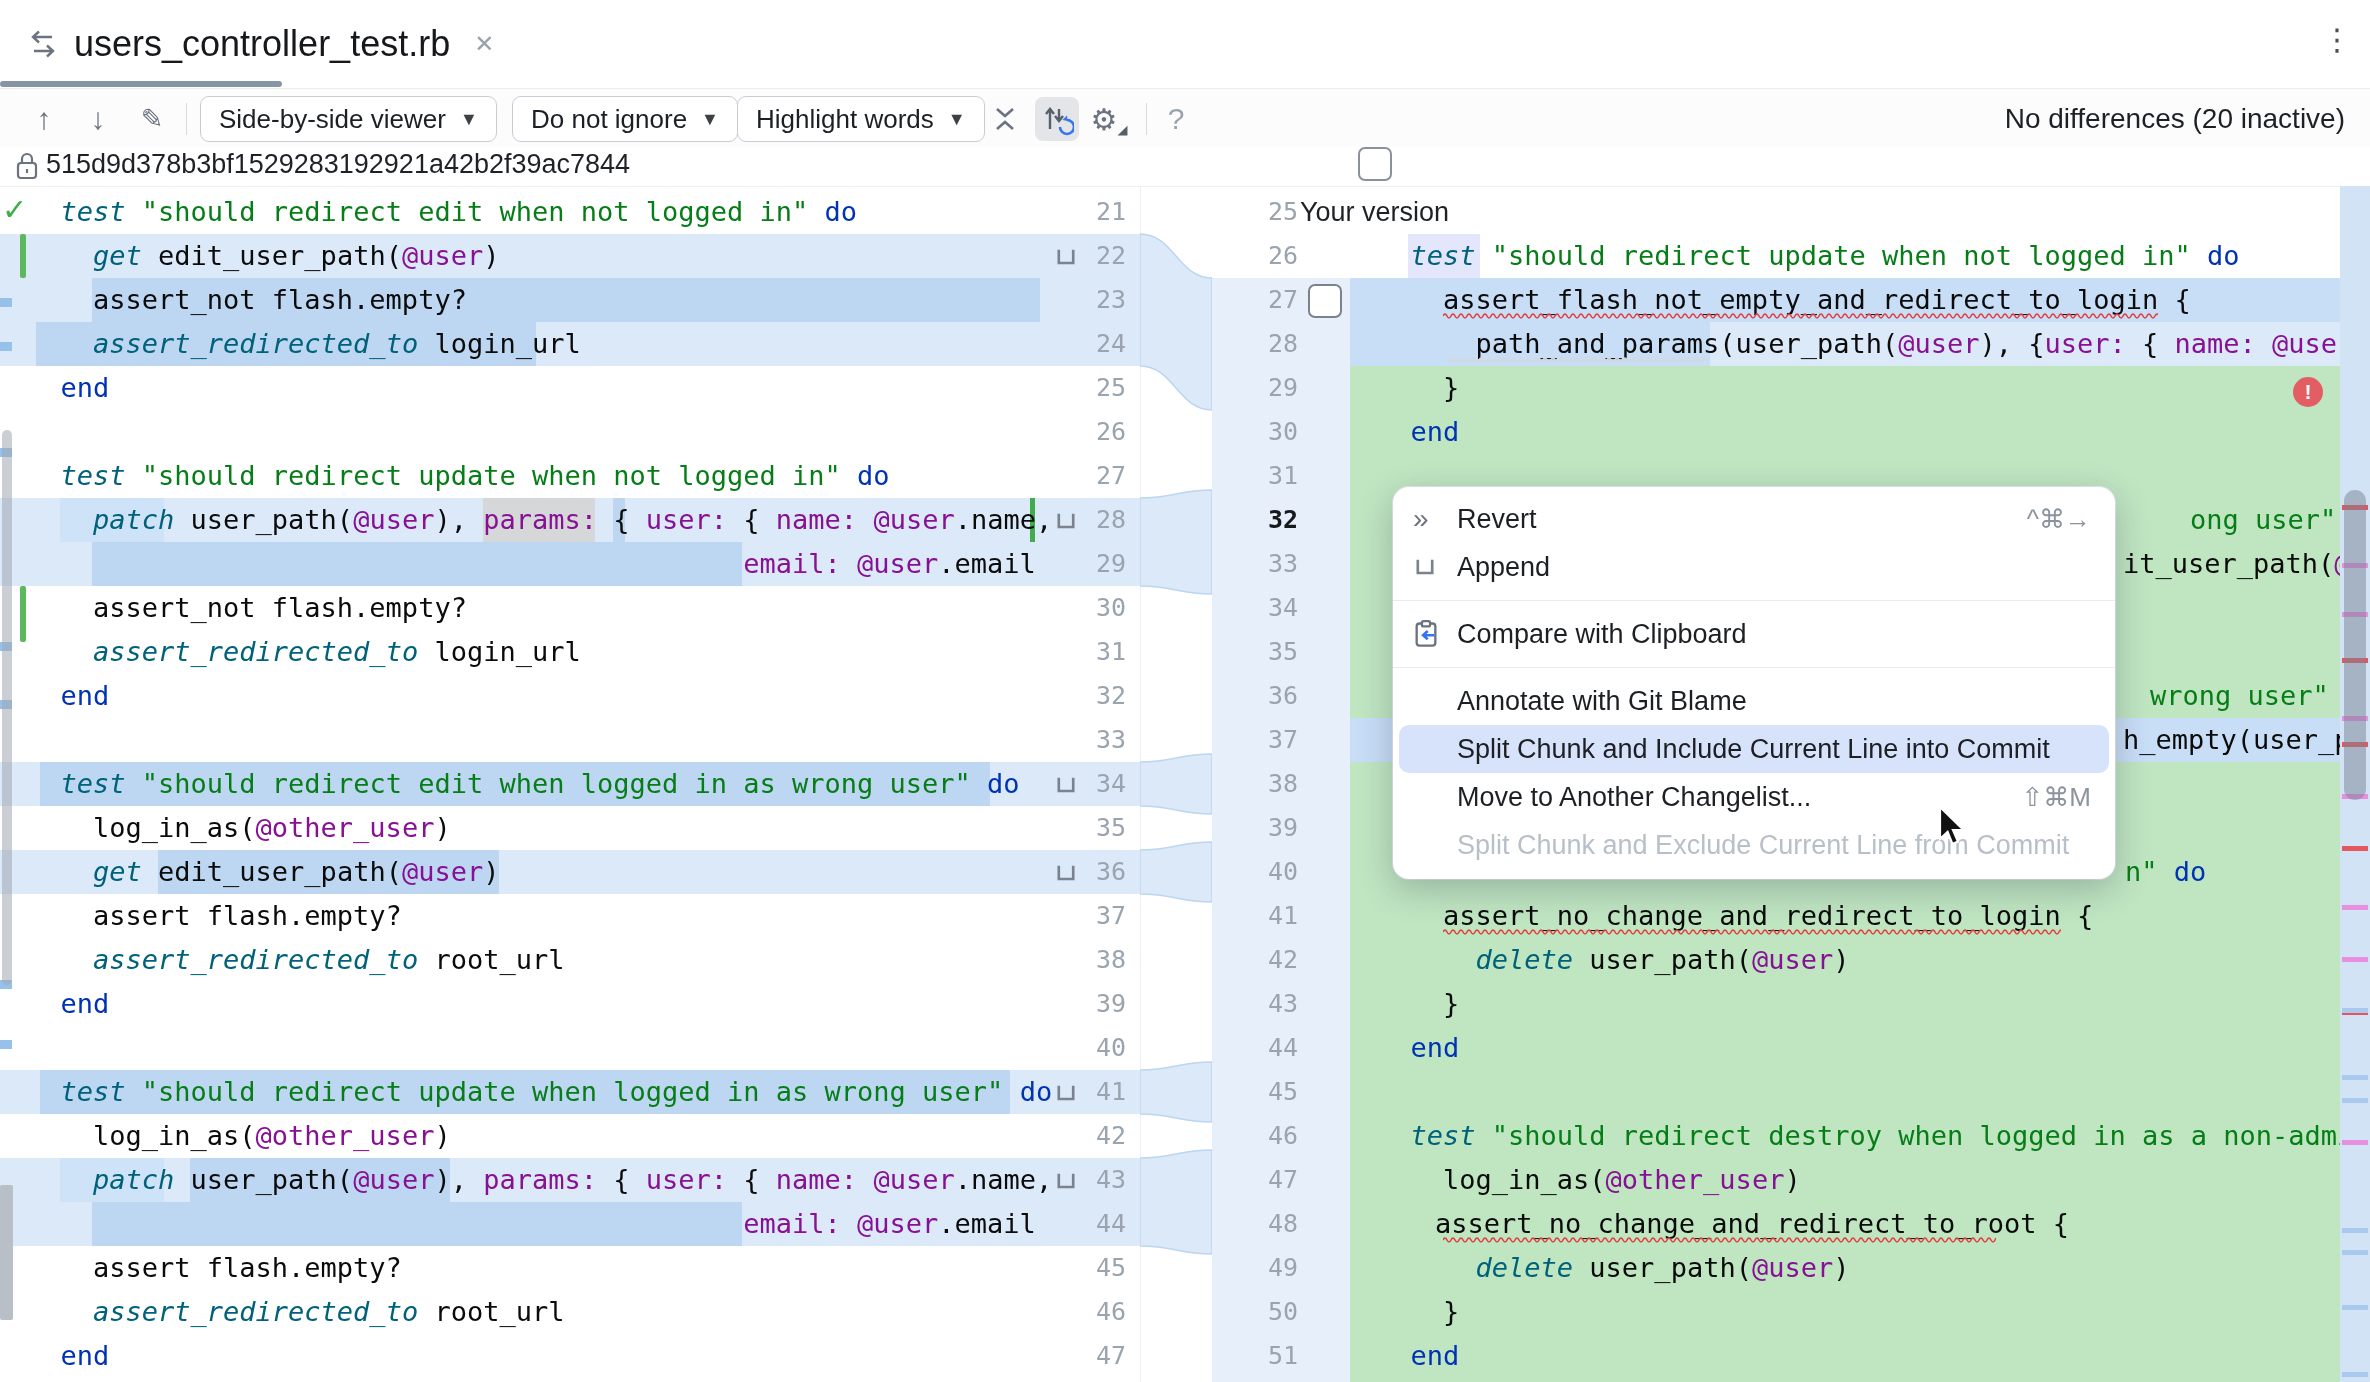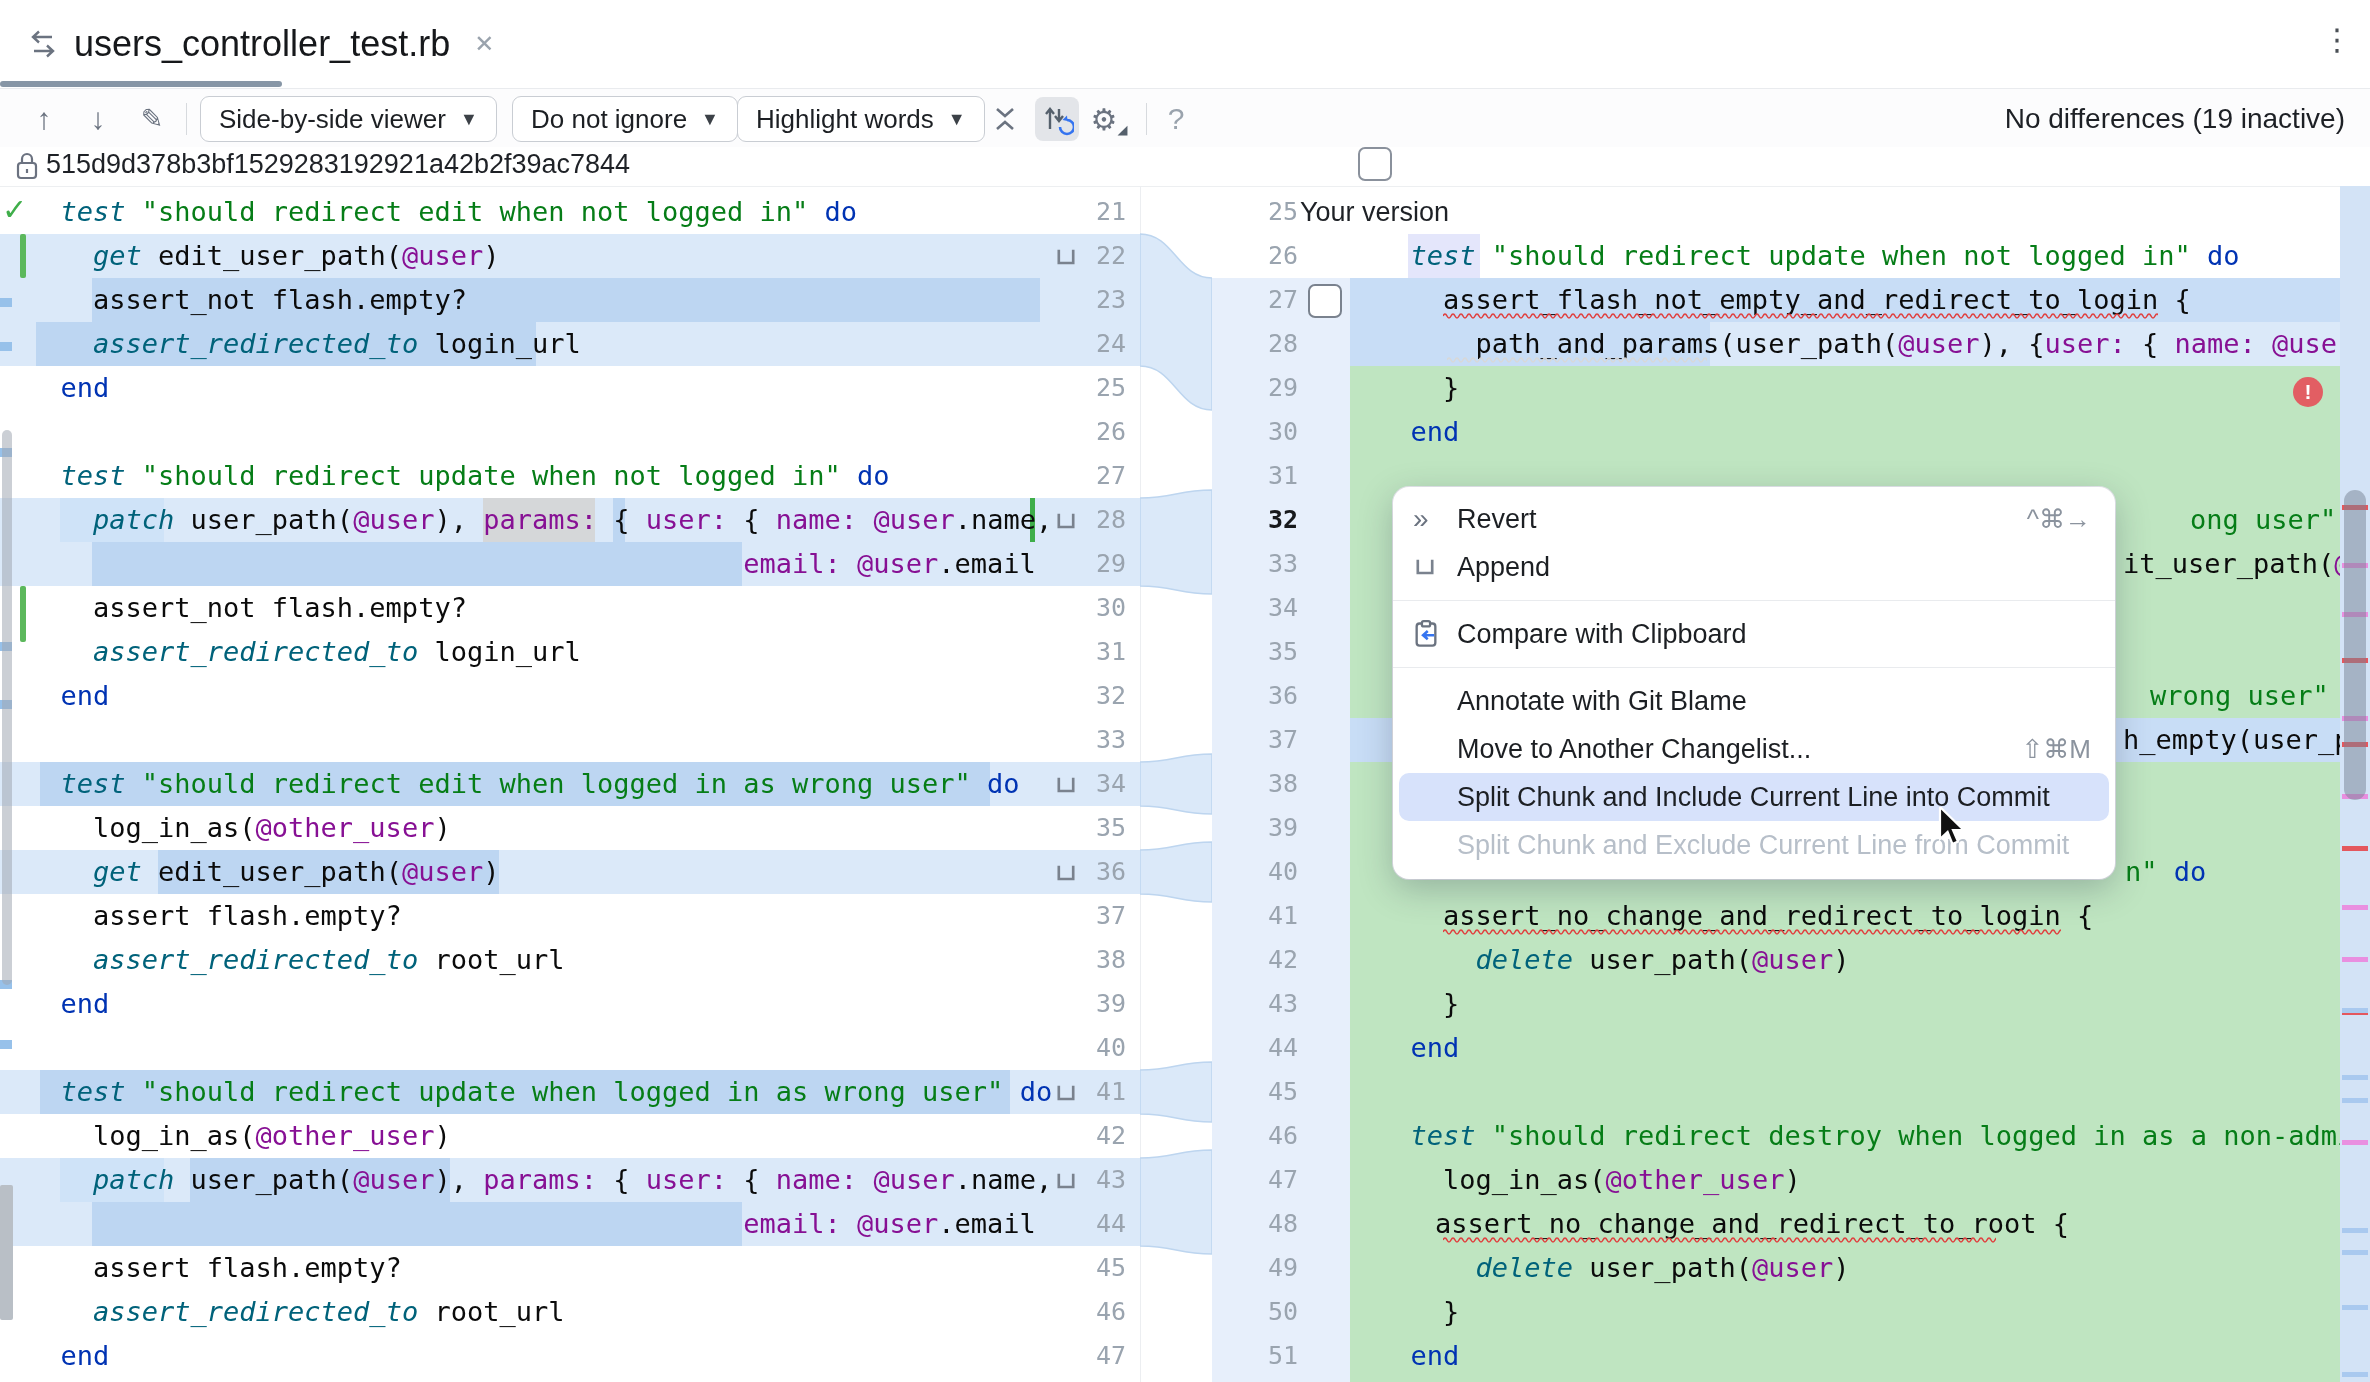--- a/index.html
+++ b/index.html
@@ -107,21 +107,21 @@
       <svg width="34" height="34" viewBox="0 0 34 34" fill="none">
         <path d="M10 27 V8 M6 12 L10 7 L14 12" stroke="#55606c" stroke-width="2.4"></path>
         <path d="M19 7 V18 M15 14 L19 19 L23 14" stroke="#55606c" stroke-width="2.4"></path>
         <path d="M27 18 a7 7 0 1 1 -7 7" stroke="#3574f0" stroke-width="2.6"></path>
         <path d="M27 13.5 L27.5 19 L22.5 18" fill="#3574f0"></path>
       </svg>
     </div>
     <div class="tbicon" style="left:1087px;width:44px;">⚙<span style="font-size:13px;position:relative;top:10px;color:#55606c;">◢</span></div>
     <div class="tbsep" style="left:1146px;"></div>
     <div class="tbicon" style="left:1158px;width:36px;color:#9aa3ad;">?</div>
-    <div id="status">No differences (19 inactive)</div>
+    <div id="status">No differences (20 inactive)</div>
   </div>
 
   <div id="hashrow">
     <span id="lock">
       <svg width="26" height="32" viewBox="0 0 26 32" fill="none" stroke="#6b7280" stroke-width="2.2">
         <rect x="4" y="13" width="18" height="15" rx="3"></rect>
           <path d="M8 13 V9 a5 5 0 0 1 10 0 v4"></path>
           <path d="M13 19 v4"></path>
       </svg>
     </span>
@@ -392,28 +392,28 @@
             <path d="M18 13 H9 M12.5 9.5 L8.5 13 L12.5 16.5" stroke="#3574f0" stroke-width="2.2"></path>
           </svg>
         </span>
         <span class="lab">Compare with Clipboard</span>
       </div>
       <div class="msep"></div>
       <div class="mi">
         <span class="ic"></span>
         <span class="lab">Annotate with Git Blame</span>
       </div>
+      <div class="mi sel">
+        <span class="ic"></span>
+        <span class="lab">Split Chunk and Include Current Line into Commit</span>
+      </div>
       <div class="mi">
         <span class="ic"></span>
         <span class="lab">Move to Another Changelist...</span>
         <span class="sc">⇧⌘M</span>
-      </div>
-      <div class="mi sel">
-        <span class="ic"></span>
-        <span class="lab">Split Chunk and Include Current Line into Commit</span>
       </div>
       <div class="mi dis">
         <span class="ic"></span>
         <span class="lab">Split Chunk and Exclude Current Line from Commit</span>
       </div>
     </div>
 
   <div id="cursor">
     <svg width="36" height="40" viewBox="0 0 18 20">
       <polygon points="1,0 1,16 4.8,12.5 7.2,18.5 10,17.3 7.5,11.5 12.8,11.5" fill="#111" stroke="#fff" stroke-width="1.1"></polygon>

